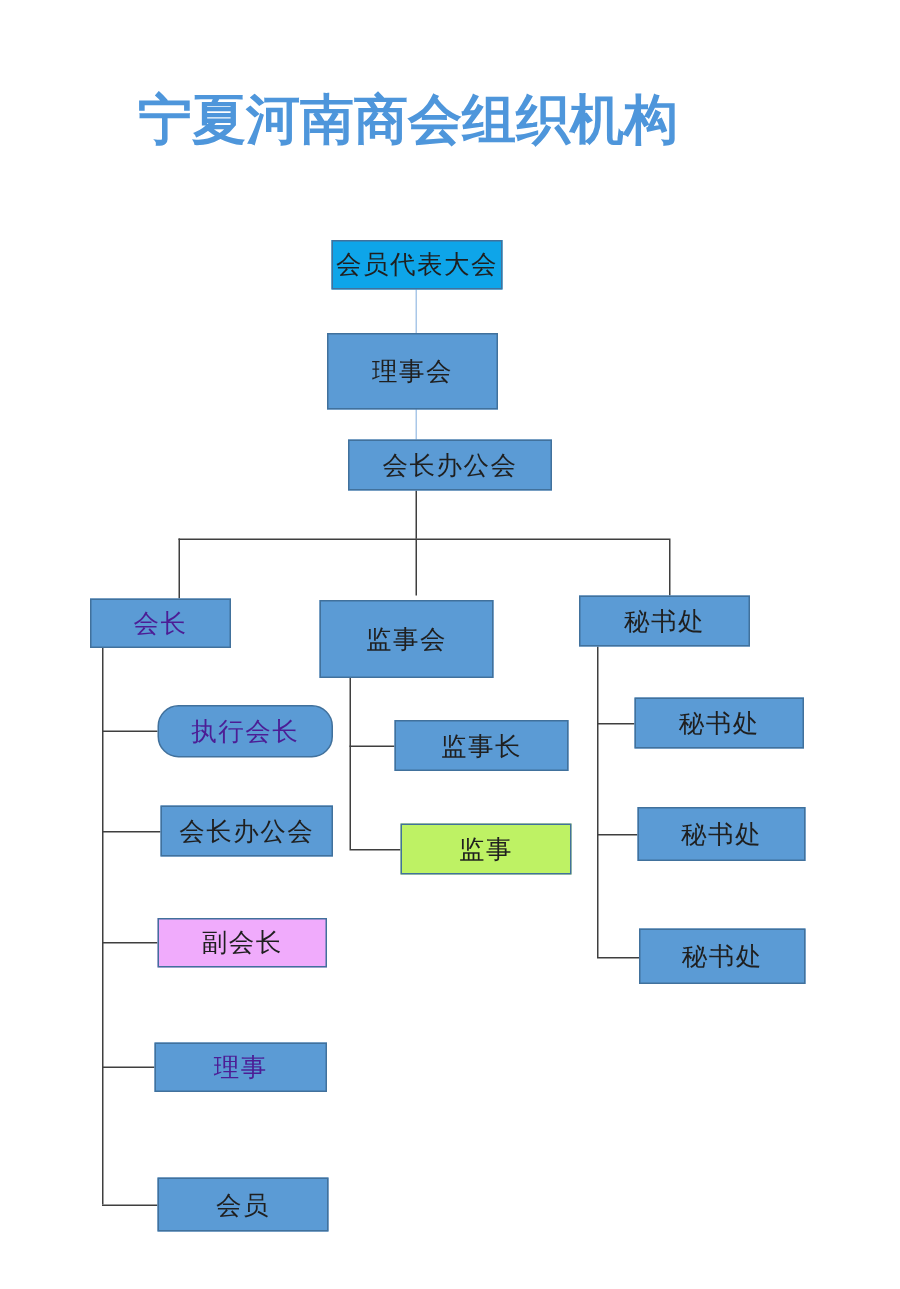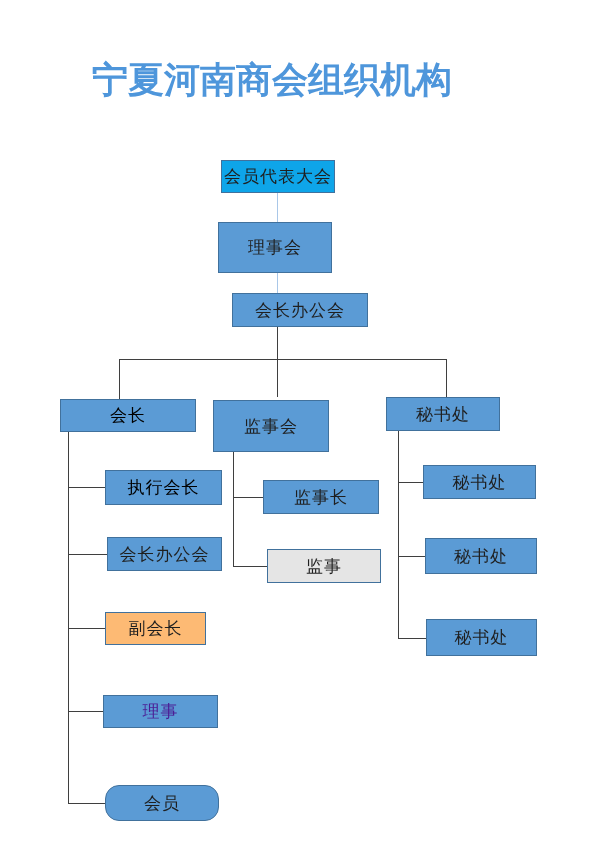--- a/index.html
+++ b/index.html
@@ -62,27 +62,27 @@
       <div class="edge" style="background: rgb(63, 63, 63); left: 233px; top: 416px; width: 1px; height: 134px;"></div>
       <div class="edge" style="background: rgb(63, 63, 63); left: 233px; top: 481px; width: 30px; height: 1px;"></div>
       <div class="edge" style="background: rgb(63, 63, 63); left: 233px; top: 550px; width: 34px; height: 1px;"></div>
       <div class="edge" style="background: rgb(63, 63, 63); left: 398px; top: 415px; width: 1px; height: 207px;"></div>
       <div class="edge" style="background: rgb(63, 63, 63); left: 398px; top: 466px; width: 25px; height: 1px;"></div>
       <div class="edge" style="background: rgb(63, 63, 63); left: 398px; top: 540px; width: 27px; height: 1px;"></div>
       <div class="edge" style="background: rgb(63, 63, 63); left: 398px; top: 622px; width: 28px; height: 1px;"></div>
       <div class="node" style="left: 221px; top: 144px; width: 114px; height: 33px; background: #0ea5e9; border-color: rgb(65, 113, 156); color: rgb(31, 31, 31);">会员代表大会</div>
       <div class="node" style="left: 218px; top: 206px; width: 114px; height: 51px; background: rgb(91, 155, 213); border-color: rgb(65, 113, 156); color: rgb(31, 31, 31);">理事会</div>
       <div class="node" style="left: 232px; top: 277px; width: 136px; height: 34px; background: rgb(91, 155, 213); border-color: rgb(65, 113, 156); color: rgb(31, 31, 31);">会长办公会</div>
-      <div class="node" style="left: 60px; top: 383px; width: 136px; height: 33px; background: rgb(91, 155, 213); border-color: rgb(65, 113, 156); color: #000000;">会长</div>
+      <div class="node" style="left: 60px; top: 383px; width: 94px; height: 33px; background: rgb(91, 155, 213); border-color: rgb(65, 113, 156); color: #4c1d95;">会长</div>
       <div class="node" style="left: 213px; top: 384px; width: 116px; height: 52px; background: rgb(91, 155, 213); border-color: rgb(65, 113, 156); color: rgb(31, 31, 31);">监事会</div>
       <div class="node" style="left: 386px; top: 381px; width: 114px; height: 34px; background: rgb(91, 155, 213); border-color: rgb(65, 113, 156); color: rgb(31, 31, 31);">秘书处</div>
-      <div class="node" style="left: 105px; top: 454px; width: 117px; height: 35px; background: rgb(91, 155, 213); border-color: rgb(65, 113, 156); color: #000000;">执行会长</div>
+      <div class="node" style="left: 105px; top: 454px; width: 117px; height: 35px; background: rgb(91, 155, 213); border-color: rgb(65, 113, 156); color: #4c1d95; border-radius: 14px;">执行会长</div>
       <div class="node" style="left: 107px; top: 521px; width: 115px; height: 34px; background: rgb(91, 155, 213); border-color: rgb(65, 113, 156); color: rgb(31, 31, 31);">会长办公会</div>
-      <div class="node" style="left: 105px; top: 596px; width: 101px; height: 33px; background: #fdba74; border-color: rgb(65, 113, 156); color: rgb(31, 31, 31);">副会长</div>
+      <div class="node" style="left: 105px; top: 596px; width: 113px; height: 33px; background: #f0abfc; border-color: rgb(65, 113, 156); color: rgb(31, 31, 31);">副会长</div>
       <div class="node" style="left: 103px; top: 679px; width: 115px; height: 33px; background: rgb(91, 155, 213); border-color: rgb(65, 113, 156); color: #4c1d95;">理事</div>
-      <div class="node" style="left: 105px; top: 769px; width: 114px; height: 36px; background: rgb(91, 155, 213); border-color: rgb(65, 113, 156); color: rgb(31, 31, 31); border-radius: 14px;">会员</div>
+      <div class="node" style="left: 105px; top: 769px; width: 114px; height: 36px; background: rgb(91, 155, 213); border-color: rgb(65, 113, 156); color: rgb(31, 31, 31);">会员</div>
       <div class="node" style="left: 263px; top: 464px; width: 116px; height: 34px; background: rgb(91, 155, 213); border-color: rgb(65, 113, 156); color: rgb(31, 31, 31);">监事长</div>
-      <div class="node" style="left: 267px; top: 533px; width: 114px; height: 34px; background: #e5e5e5; border-color: rgb(65, 113, 156); color: rgb(31, 31, 31);">监事</div>
+      <div class="node" style="left: 267px; top: 533px; width: 114px; height: 34px; background: #bef264; border-color: rgb(65, 113, 156); color: rgb(31, 31, 31);">监事</div>
       <div class="node" style="left: 423px; top: 449px; width: 113px; height: 34px; background: rgb(91, 155, 213); border-color: rgb(65, 113, 156); color: rgb(31, 31, 31);">秘书处</div>
       <div class="node" style="left: 425px; top: 522px; width: 112px; height: 36px; background: rgb(91, 155, 213); border-color: rgb(65, 113, 156); color: rgb(31, 31, 31);">秘书处</div>
       <div class="node" style="left: 426px; top: 603px; width: 111px; height: 37px; background: rgb(91, 155, 213); border-color: rgb(65, 113, 156); color: rgb(31, 31, 31);">秘书处</div>
     </div>
 </div>
 
 </body></html>

